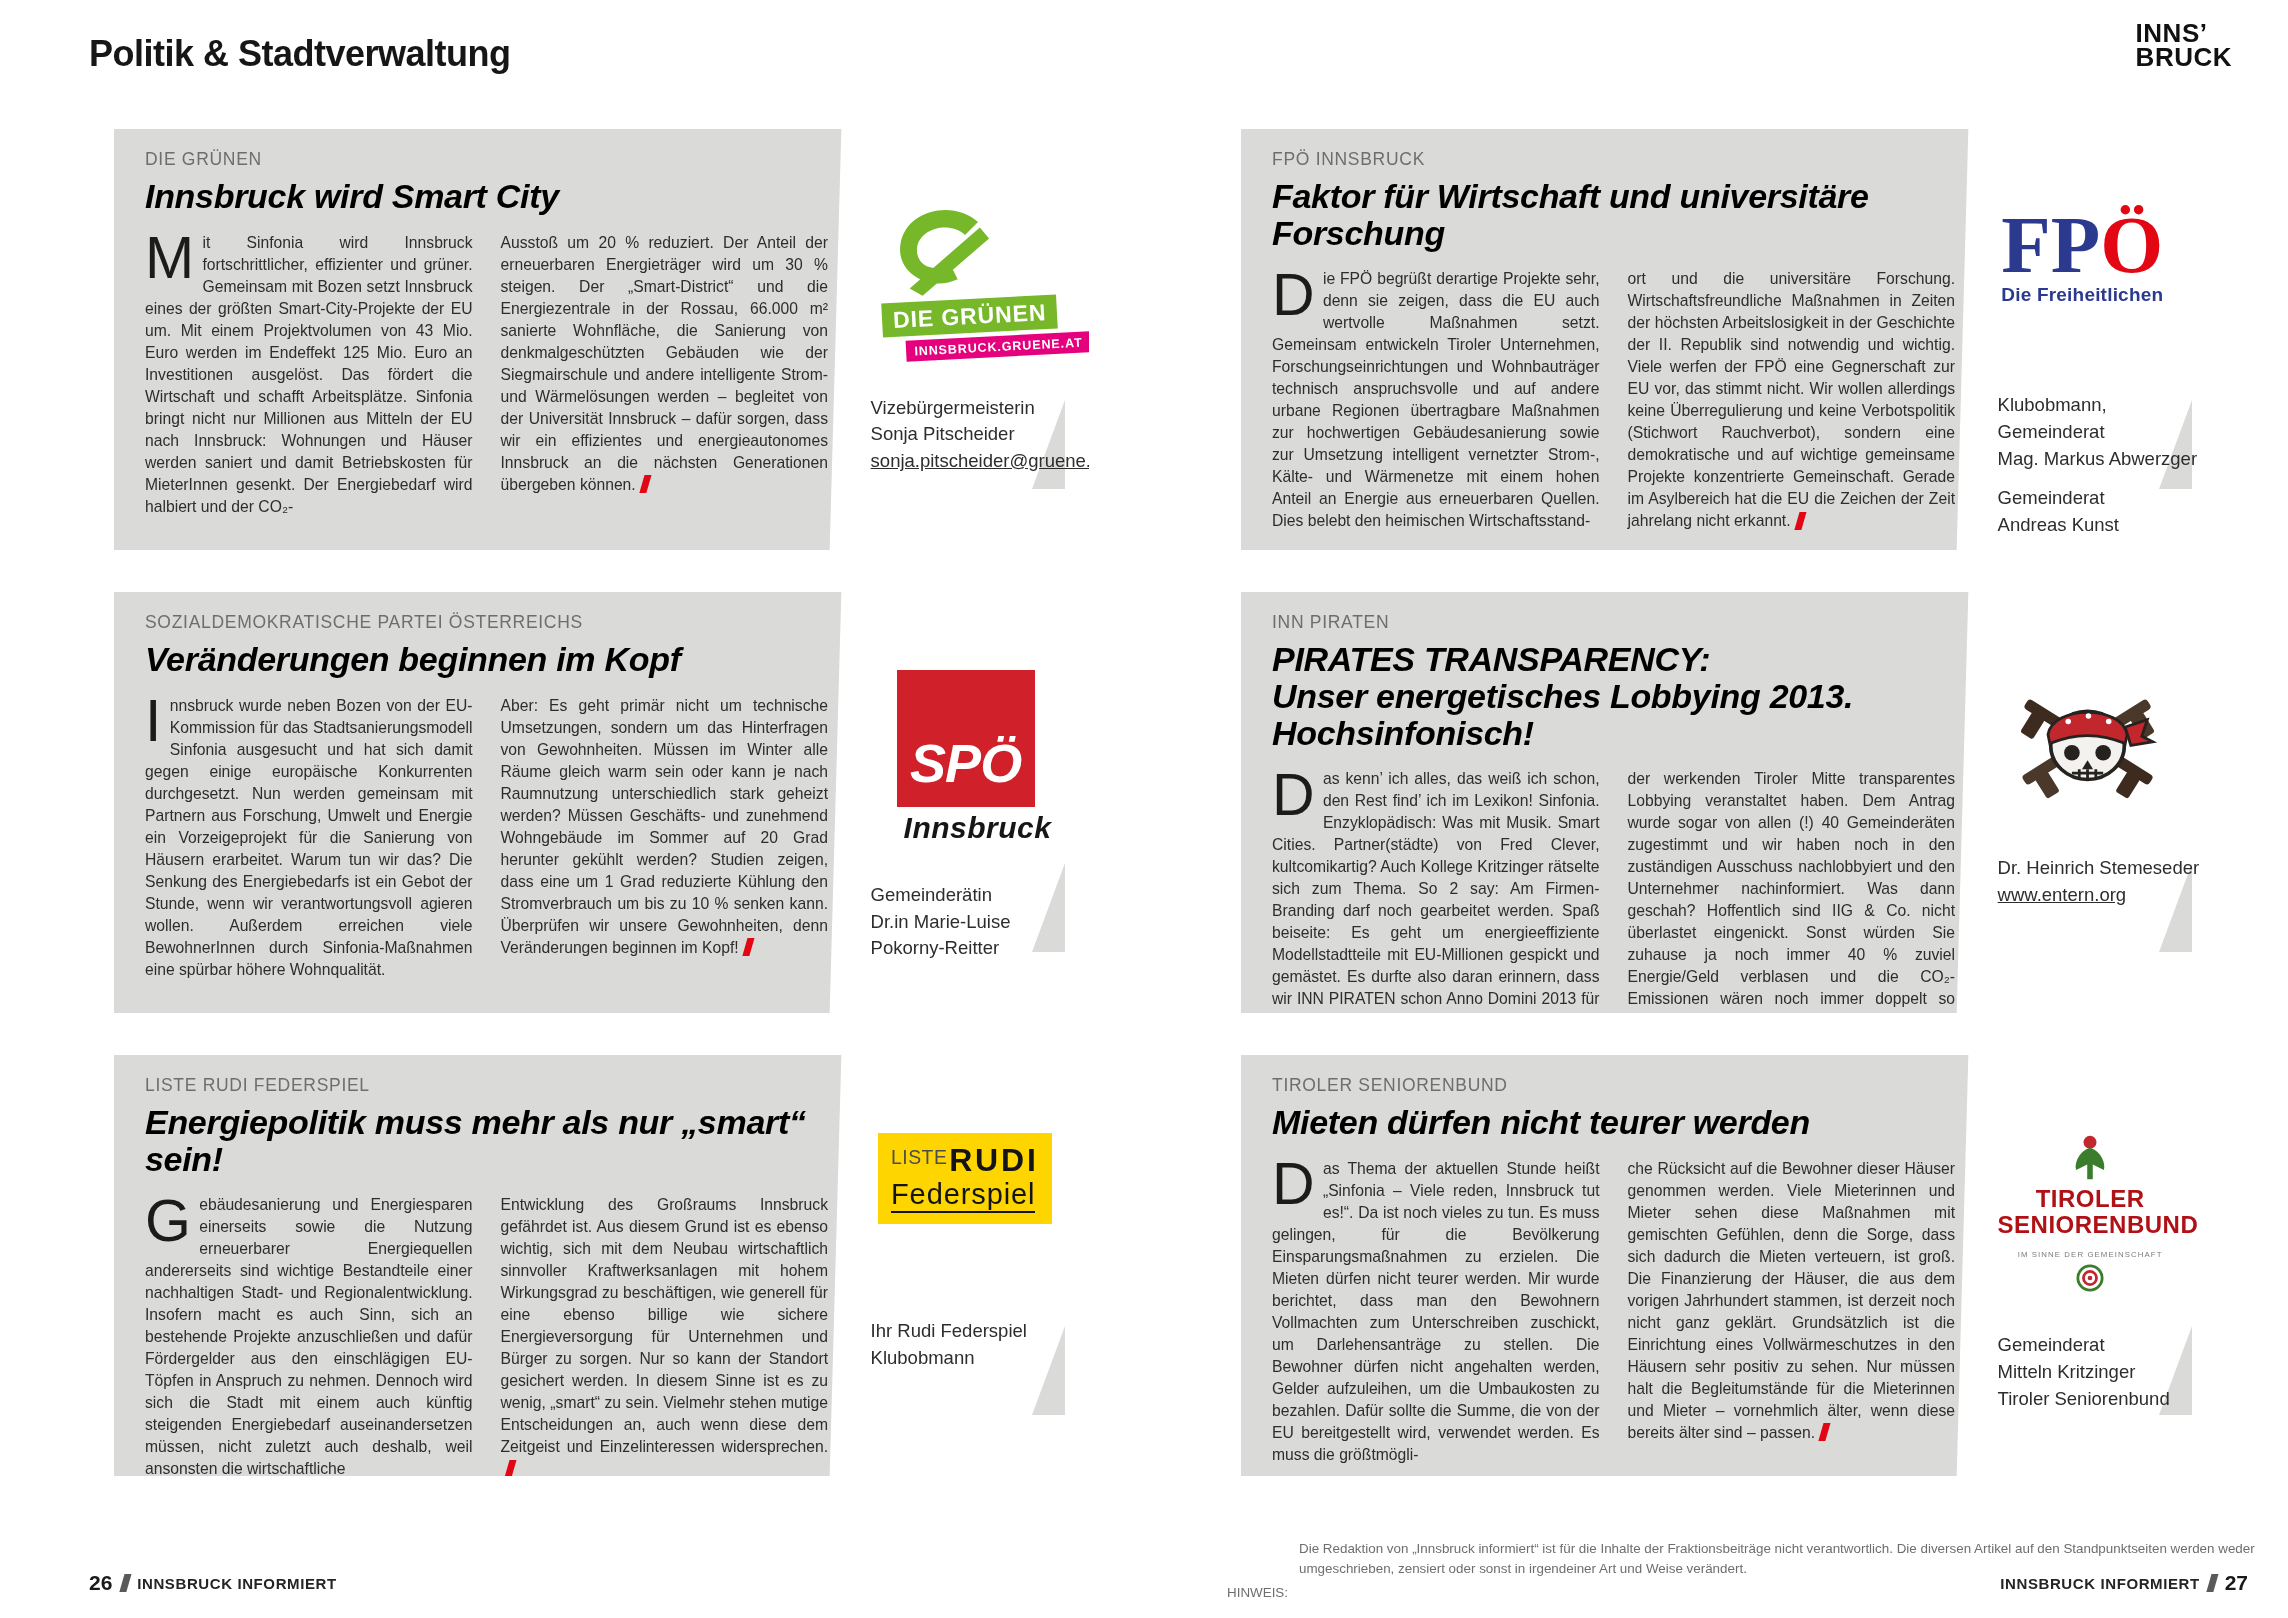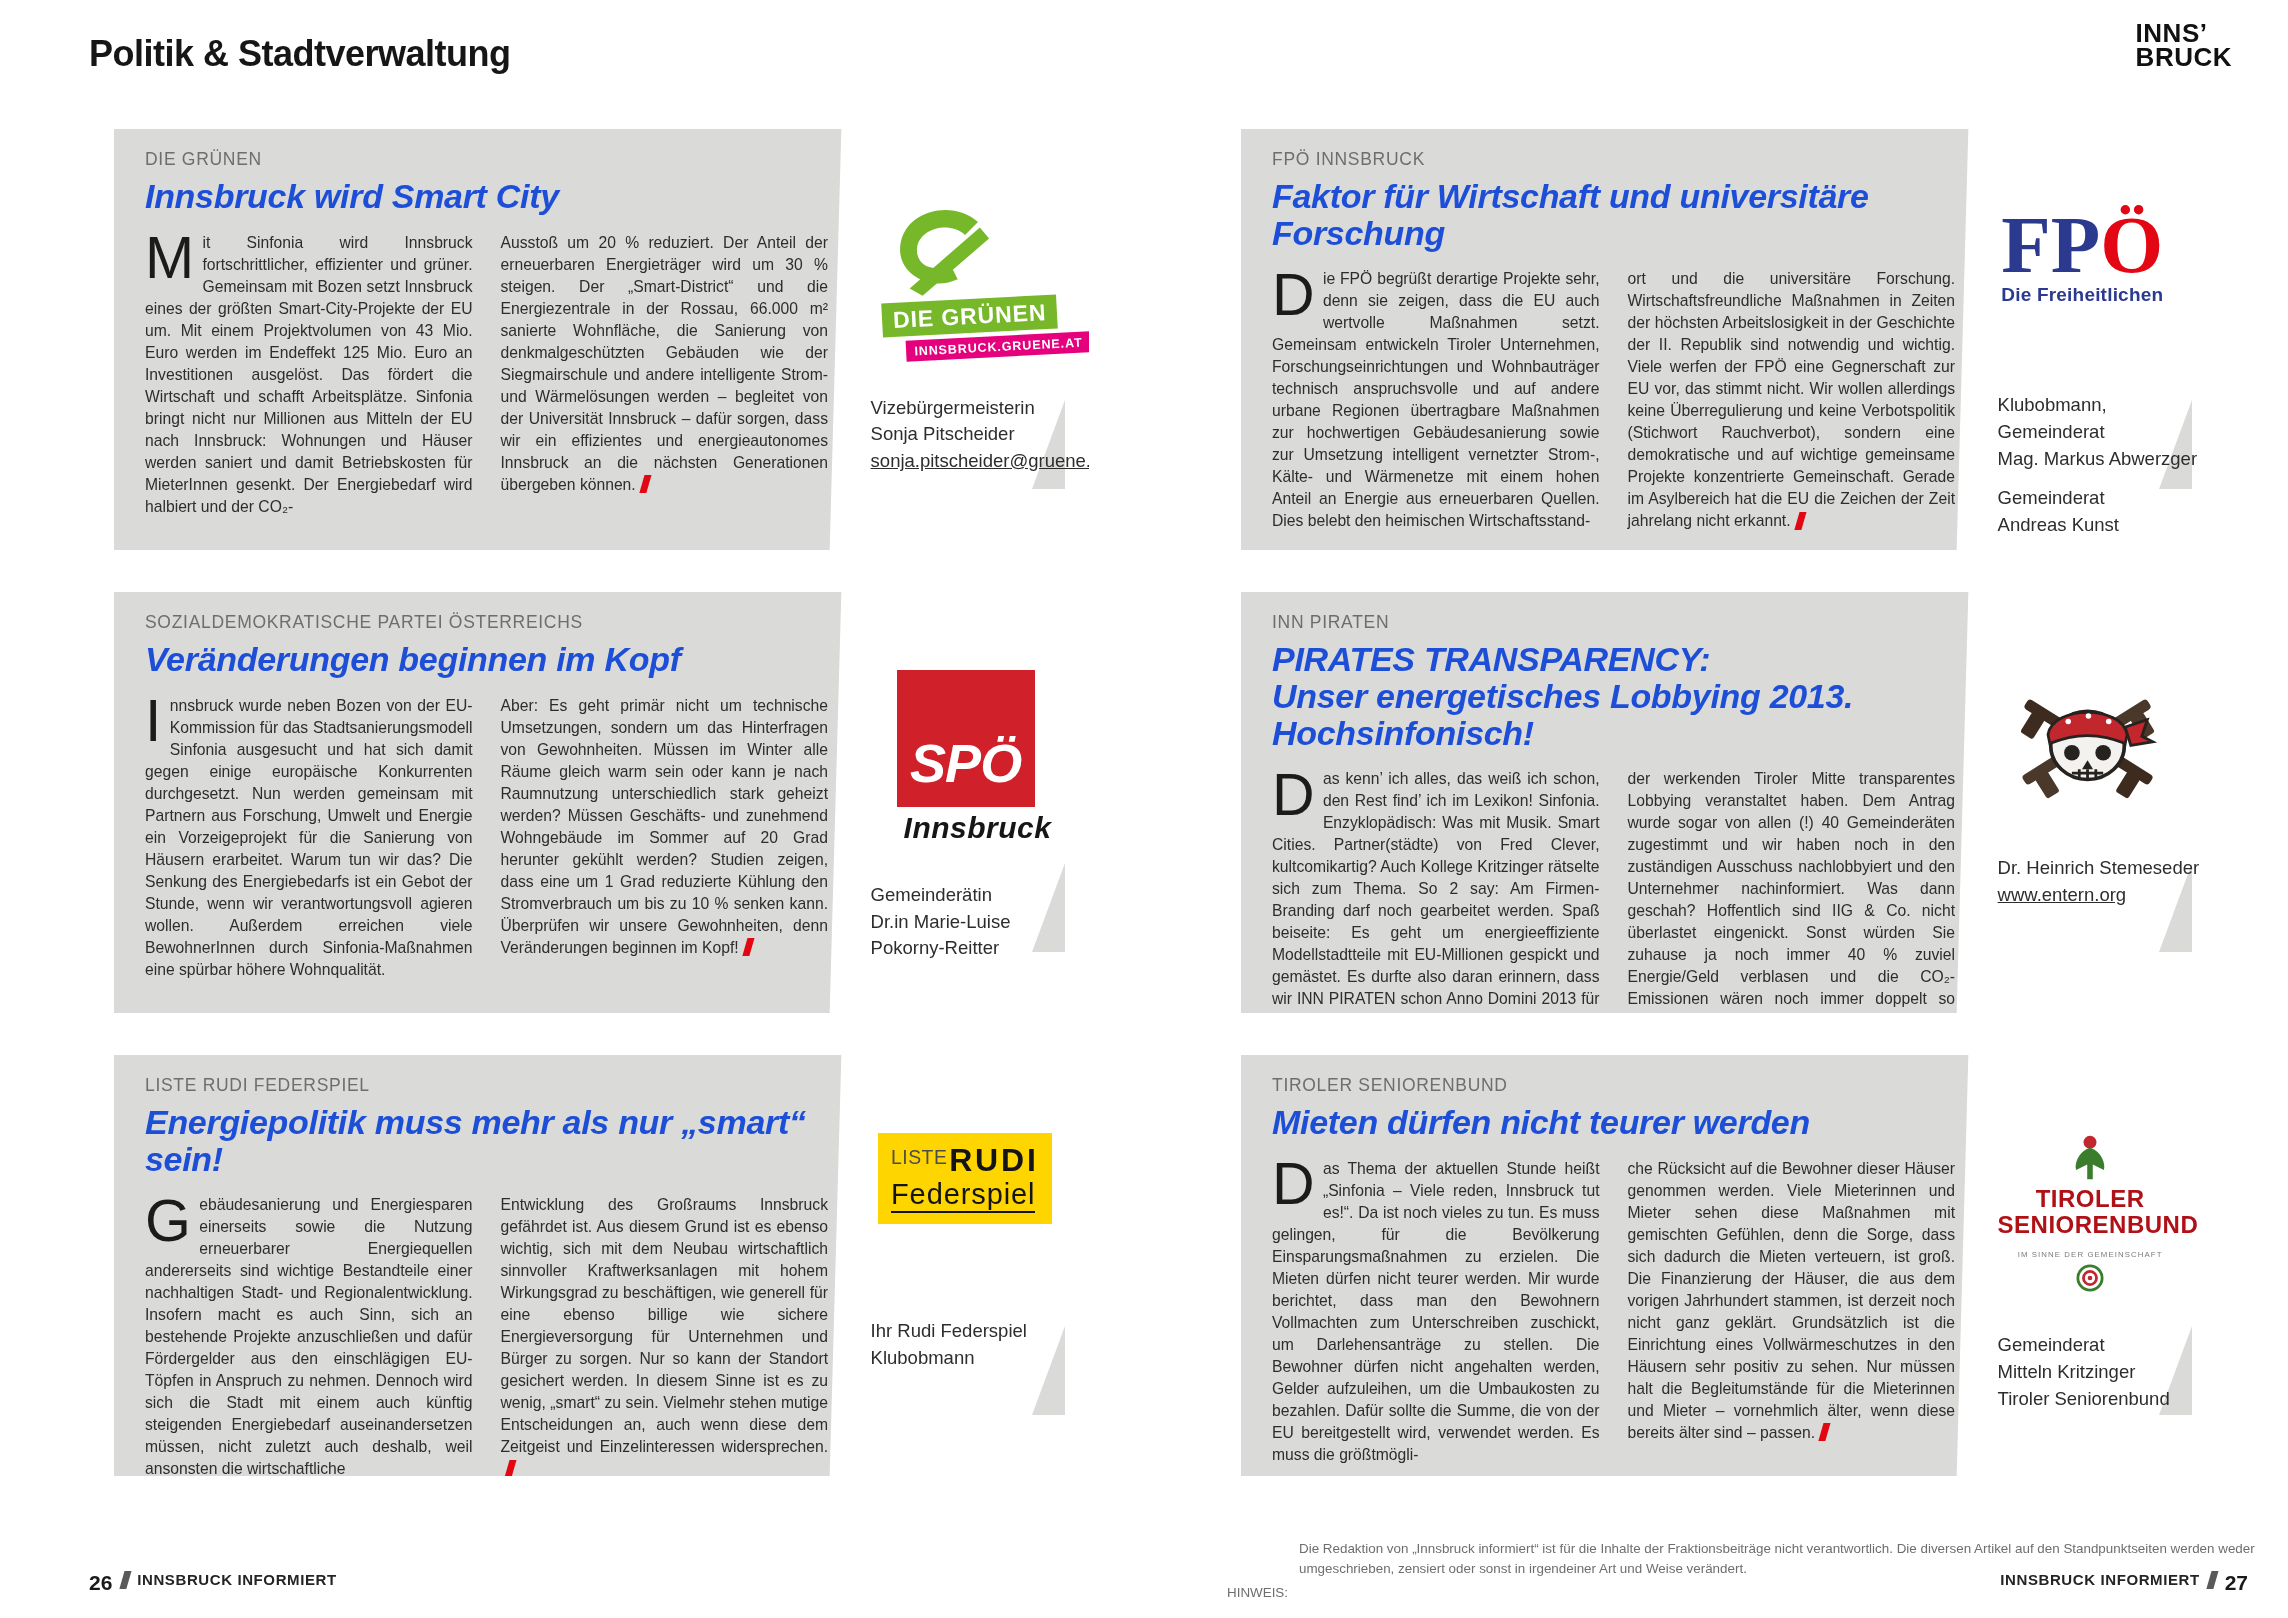--- a/index.html
+++ b/index.html
@@ -18,21 +18,21 @@
   .page-right{left:1241px;}
 
   
   .block{position:relative;width:975px;height:421px;margin-bottom:42px;overflow:hidden;}
   .band{position:absolute;inset:0;background:#dadad8;
         clip-path:polygon(0 0,74.6% 0,73.4% 100%,0 100%);}
   .sliver{position:absolute;right:24px;bottom:61px;width:33px;height:89px;background:#dadad8;
           clip-path:polygon(100% 0,100% 100%,0 100%);}
   .content{position:absolute;left:31px;top:20px;width:683px;}
   .kicker{font-size:17.5px;color:#6e6e6e;letter-spacing:0.7px;margin:0 0 8.3px 0;}
-  .title{font-size:34px;font-style:italic;font-weight:700;color:#1d4ed8;
+  .title{font-size:34px;font-style:italic;font-weight:700;color:#000000;
          letter-spacing:-0.3px;margin:0 0 16.6px 0;line-height:1.08;}
   .title .t2{display:block;}
   .cols{display:grid;grid-template-columns:1fr 1fr;column-gap:28px;}
   .col{margin:0;font-size:15.7px;line-height:22px;text-align:justify;color:#2d2d2d;
        hyphens:auto;-webkit-hyphens:auto;}
   .col.first::first-letter{float:left;font-size:59px;line-height:48px;padding:2.8px 8.3px 0 0;color:#1b1b1b;}
   .endmark{display:inline-block;width:7.4px;height:17.5px;background:#e30613;
            transform:skewX(-16deg);margin-left:6.5px;vertical-align:-2.8px;}
 
   
@@ -70,21 +70,21 @@
   .fpoe-sub{color:#2b3a8f;font-weight:700;font-size:19px;letter-spacing:0.2px;margin-top:0px;}
   
   .logo-piraten{padding-left:9.2px;}
   
   .logo-senioren{text-align:center;width:185px;}
   .sen-line1,.sen-line2{color:#b01116;font-weight:800;font-size:24px;letter-spacing:0.5px;line-height:1.1;}
   .sen-tag{font-size:7.8px;color:#7a7a7a;letter-spacing:1.1px;margin-top:11px;}
   .sen-emblem{margin-top:5.5px;}
 
   
-  .footer{position:absolute;display:flex;align-items:flex-start;gap:9.2px;}
+  .footer{position:absolute;display:flex;align-items:center;gap:9.2px;}
   .footer-left{left:89px;top:1571px;}
   .footer-right{right:41px;top:1571px;}
   .fslash{display:inline-block;width:6.5px;height:17.5px;background:#5a5a5a;transform:skewX(-16deg);}
   .fnum{font-size:21px;font-weight:700;color:#1a1a1a;}
   .fmag{font-size:15px;font-weight:700;letter-spacing:0.6px;color:#242424;}
 
   .hinweis{position:absolute;left:1227px;top:1539px;width:1029px;display:flex;gap:11px;
            font-size:13.4px;color:#6e6e6e;line-height:1.5;}
   .hinweis .hlabel{white-space:nowrap;margin-top:44px;}
 </style>

